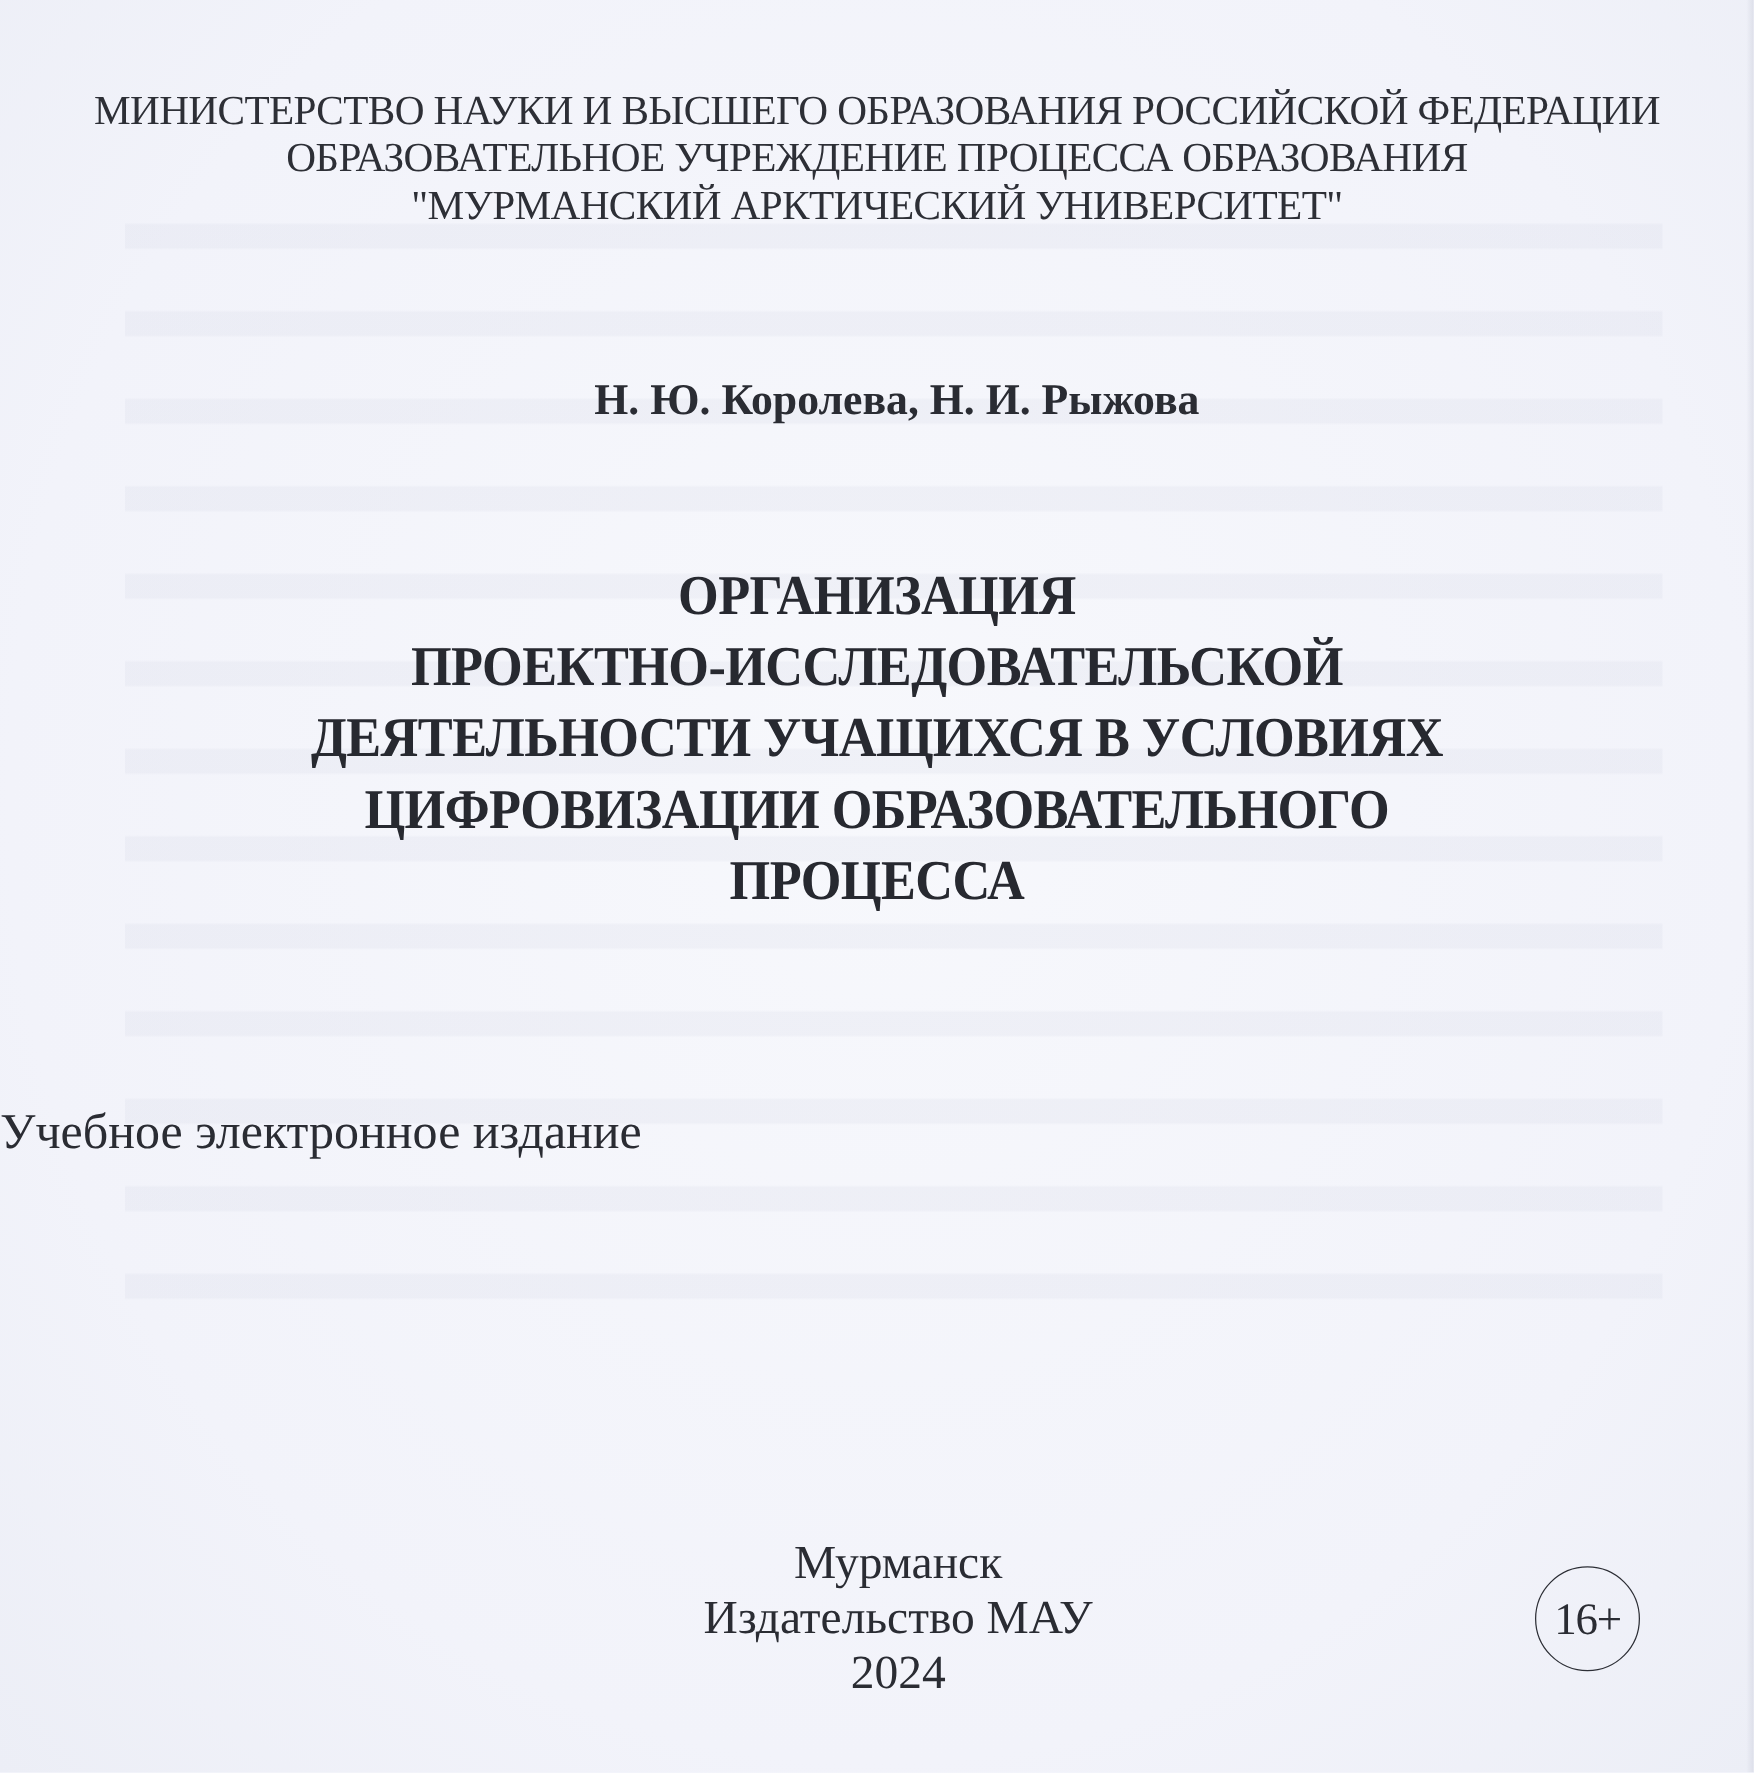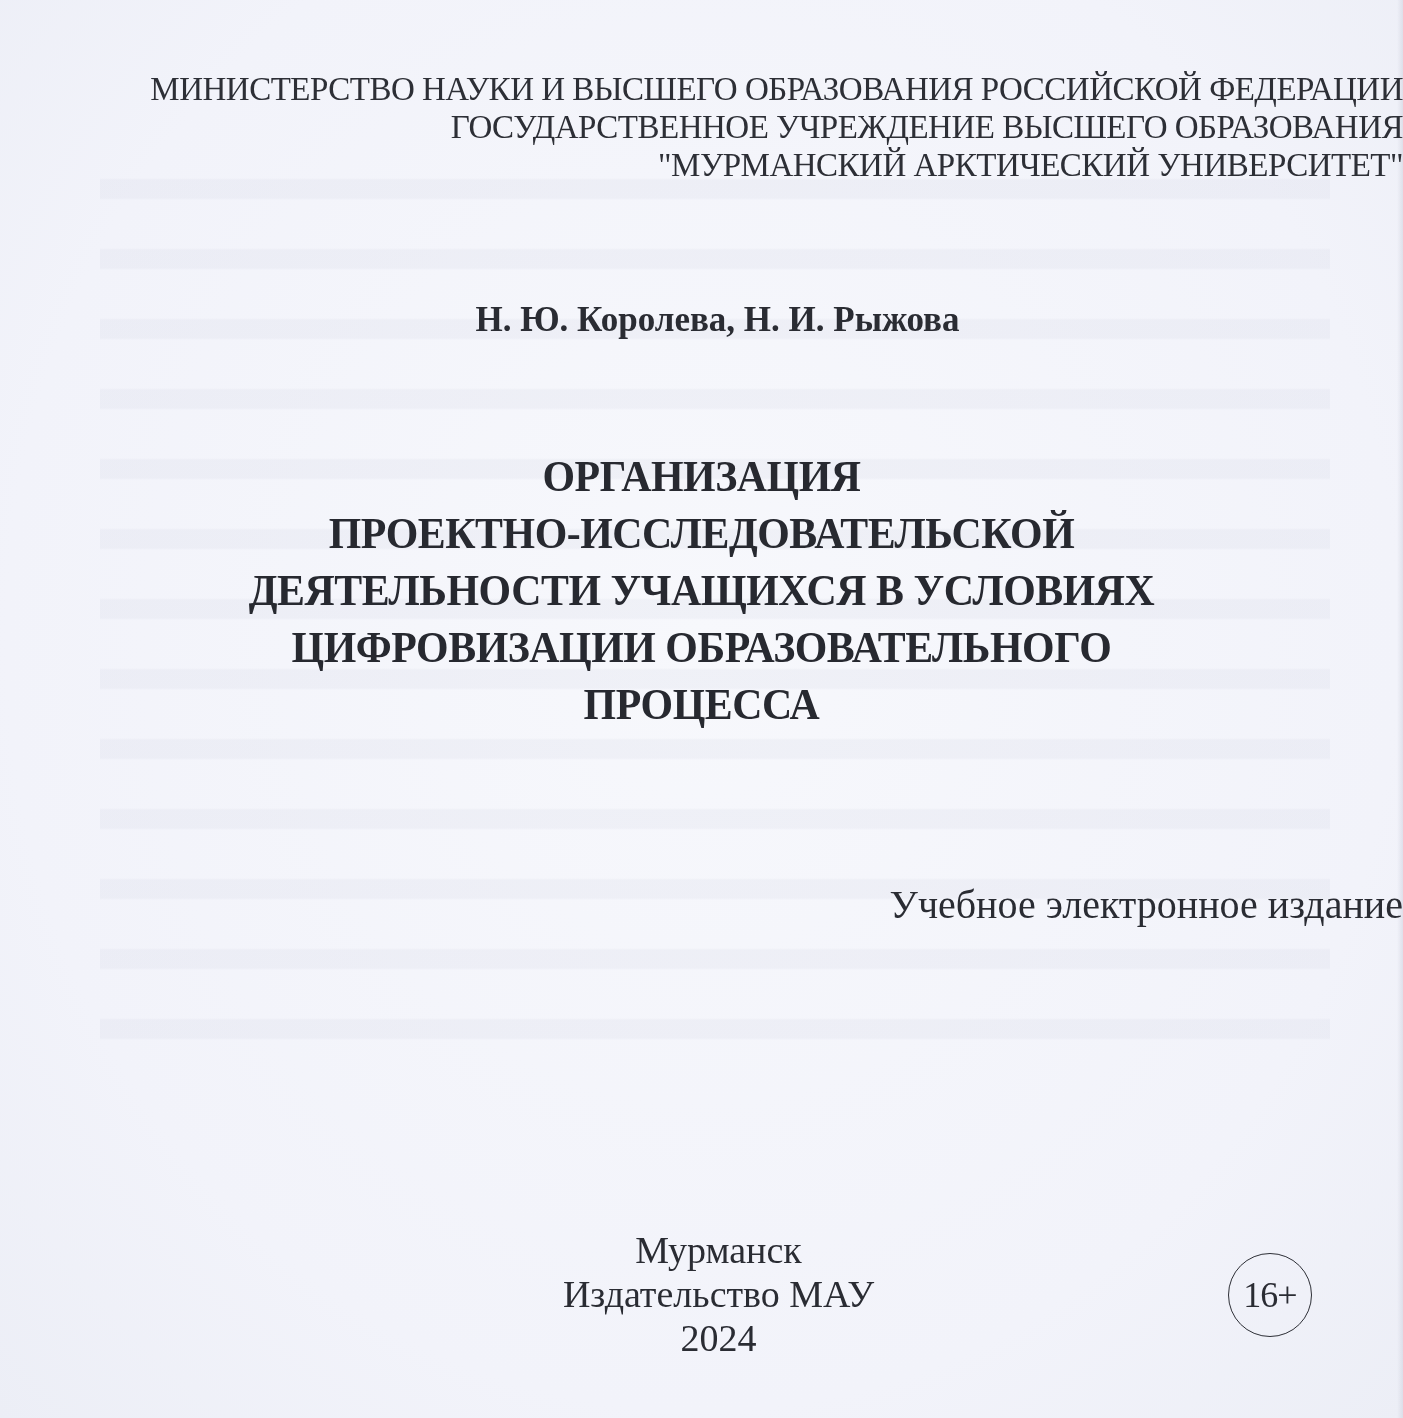--- a/index.html
+++ b/index.html
@@ -41,21 +41,21 @@
       position: absolute;
       right: 0; top: 0;
       width: 6px; height: 1418px;
       background: linear-gradient(to right, rgba(220,222,232,0), rgba(210,212,224,0.6));
     }
     .header-block {
       position: absolute;
       top: 70px;
       left: 0;
       width: 1403px;
-      text-align: right;
+      text-align: center;
       font-size: 33px;
       line-height: 38px;
       letter-spacing: -0.5px;
       color: #2d2f36;
     }
     .header-line {
       display: block;
       white-space: nowrap;
     }
     .authors {
@@ -85,21 +85,21 @@
     }
     .title-line {
       display: block;
       white-space: nowrap;
     }
     .subtitle {
       position: absolute;
       top: 880px;
       left: 0;
       width: 1403px;
-      text-align: right;
+      text-align: left;
       font-size: 40px;
       line-height: 50px;
       color: #2a2c33;
     }
     .imprint {
       position: absolute;
       top: 1228px;
       left: 0;
       width: 1403px;
       text-align: center;
@@ -131,21 +131,21 @@
   </style>
 </head>
 <body>
 
 <div class="page">
   <div class="bleed"></div>
   <div class="edge-right"></div>
 
   <div class="header-block">
     <span class="header-line">МИНИСТЕРСТВО НАУКИ И ВЫСШЕГО ОБРАЗОВАНИЯ РОССИЙСКОЙ ФЕДЕРАЦИИ</span>
-    <span class="header-line">ГОСУДАРСТВЕННОЕ УЧРЕЖДЕНИЕ ВЫСШЕГО ОБРАЗОВАНИЯ</span>
+    <span class="header-line">ОБРАЗОВАТЕЛЬНОЕ УЧРЕЖДЕНИЕ ПРОЦЕССА ОБРАЗОВАНИЯ</span>
     <span class="header-line">"МУРМАНСКИЙ АРКТИЧЕСКИЙ УНИВЕРСИТЕТ"</span>
   </div>
 
   <div class="authors">Н. Ю. Королева, Н. И. Рыжова</div>
 
   <div class="title-block">
     <span class="title-line">ОРГАНИЗАЦИЯ</span>
     <span class="title-line">ПРОЕКТНО-ИССЛЕДОВАТЕЛЬСКОЙ</span>
     <span class="title-line">ДЕЯТЕЛЬНОСТИ УЧАЩИХСЯ В УСЛОВИЯХ</span>
     <span class="title-line">ЦИФРОВИЗАЦИИ ОБРАЗОВАТЕЛЬНОГО</span>

